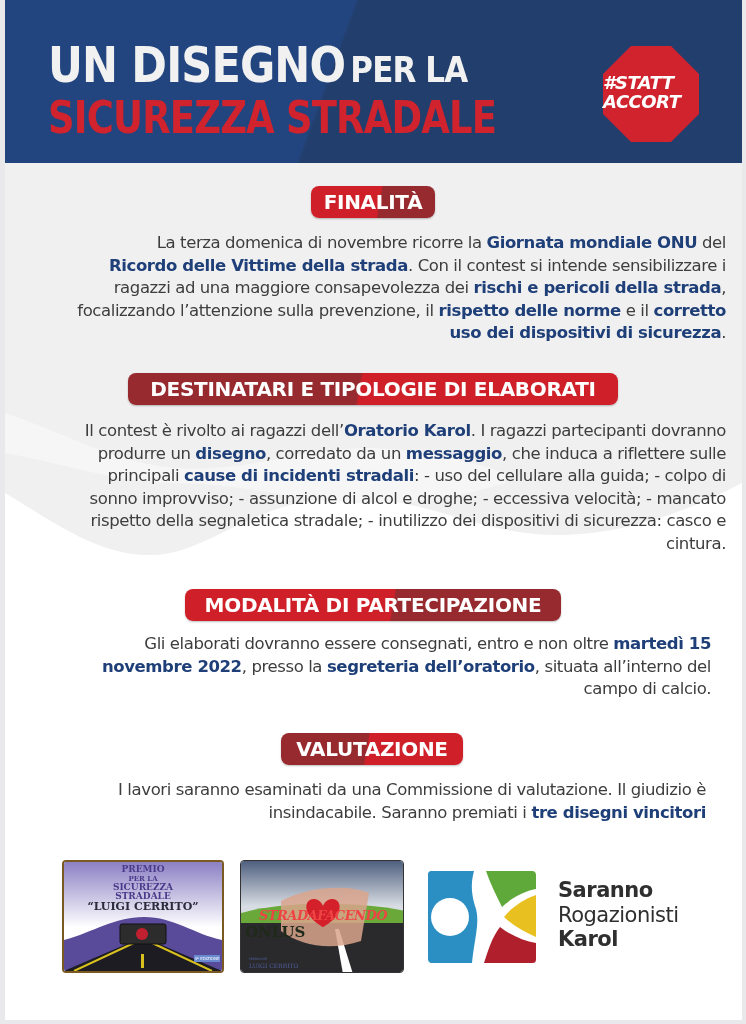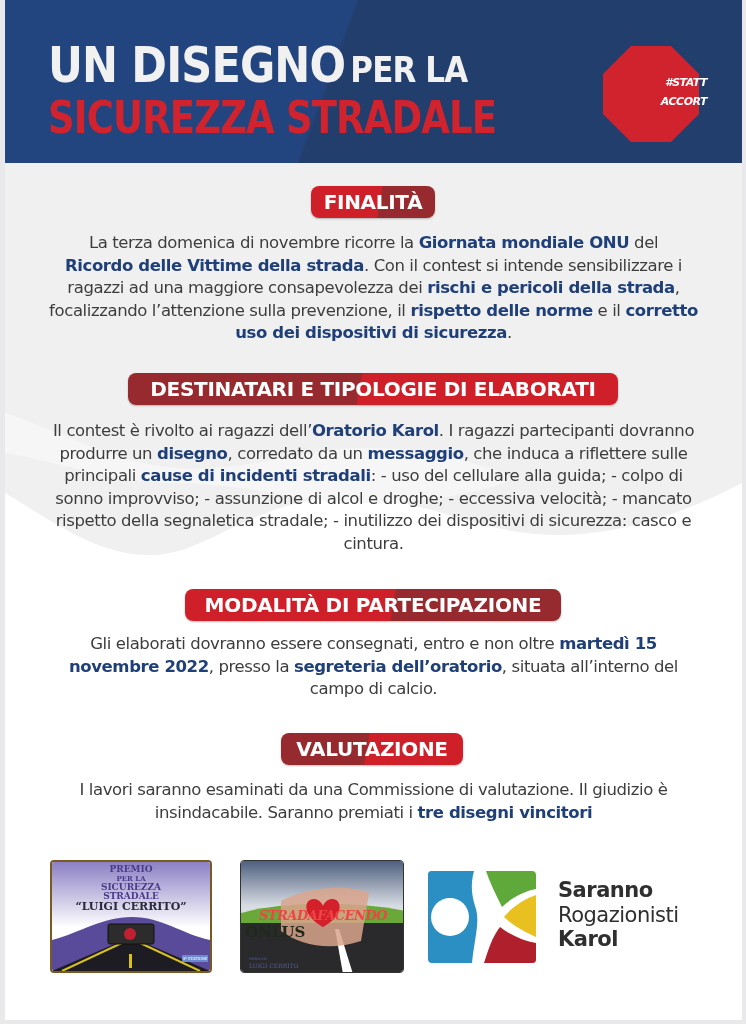--- a/index.html
+++ b/index.html
@@ -24,38 +24,38 @@
   .title-line2 {
     position: absolute; left: 43px; top: 92px;
     font-family: "DejaVu Sans", sans-serif; font-weight: bold; font-size: 44px;
     color: #d0232d; white-space: nowrap; letter-spacing: -1px;
     transform: scaleX(0.84); transform-origin: left top;
   }
   .stop-sign {
     position: absolute; left: 598px; top: 46px; width: 96px; height: 96px;
   }
   .stop-text {
-    position: absolute; left: 0; top: 27px; width: 104px; text-align: right;
-    color: #fff; font-weight: bold; font-style: italic; font-size: 11px; line-height: 19px;
+    position: absolute; left: 0; top: 27px; width: 104px; text-align: left;
+    color: #fff; font-weight: bold; font-style: italic; font-size: 18px; line-height: 19px;
     letter-spacing: -0.5px;
   }
   .bg-grey {
     position: absolute; left: 0; top: 163px; width: 737px; height: 460px;
   }
   .section-pill {
     position: absolute; height: 32px; border-radius: 8px;
     color: #fff; font-weight: bold; font-size: 20px; line-height: 32px;
     text-align: center; white-space: nowrap; letter-spacing: -0.3px;
     box-shadow: 0 1px 2px rgba(0,0,0,0.25);
   }
   .pill-a { background: linear-gradient(100deg, #cf2029 0%, #cf2029 55%, #962a2e 55.5%, #962a2e 100%); }
   .pill-b { background: linear-gradient(100deg, #962a2e 0%, #962a2e 47%, #cf2029 47.5%, #cf2029 100%); }
   .para {
-    position: absolute; text-align: center; color: #3d3d3d;
-    font-size: 16.5px; line-height: 22.5px; letter-spacing: -0.4px;
+    position: absolute; text-align: right; color: #3d3d3d;
+    font-size: 16.5px; line-height: 22.5px; letter-spacing: -0.4px; margin-left: 24px;
   }
   .para b { color: #1f3f78; font-weight: bold; }
   .logo-box { position: absolute; border-radius: 4px; overflow: hidden; }
   .karol-text {
     position: absolute; left: 553px; top: 878px; color: #2f2f2f; font-size: 21px; line-height: 24.5px;
     letter-spacing: -0.5px;
   }
   .karol-text .bold { font-weight: bold; }
 </style>
 </head>
@@ -107,21 +107,21 @@
     <span>Gli elaborati dovranno essere consegnati, entro e non oltre </span><b>martedì 15 novembre 2022</b><span>, presso la </span><b>segreteria dell’oratorio</b><span>, situata all’interno del campo di calcio.</span>
   </div>
 
   <div class="section-pill pill-b" style="left:276px; top:733px; width:182px;">
     <span>VALUTAZIONE</span>
   </div>
   <div class="para" style="left:60px; top:779px; width:617px;">
     <span>I lavori saranno esaminati da una Commissione di valutazione. Il giudizio è insindacabile. Saranno premiati i </span><b>tre disegni vincitori</b>
   </div>
 
-  <div class="logo-box" style="left:45px; top:860px; width:162px; height:113px; border:2px solid #7a5a22;">
+  <div class="logo-box" style="left:57px; top:860px; width:162px; height:113px; border:2px solid #7a5a22;">
     <svg width="158" height="109" viewBox="0 0 158 109">
       <defs>
         <linearGradient id="sky1" x1="0" y1="0" x2="0" y2="1">
           <stop offset="0" stop-color="#8c80c4"></stop>
           <stop offset="0.6" stop-color="#ffffff"></stop>
         </linearGradient>
       </defs>
       <rect width="158" height="109" fill="url(#sky1)"></rect>
       <path d="M0,78 C30,70 50,55 80,55 C110,55 130,72 158,78 L158,109 L0,109 Z" fill="#5a4a9a"></path>
       <path d="M0,109 L72,78 L86,78 L158,109 Z" fill="#1c1c22"></path>

